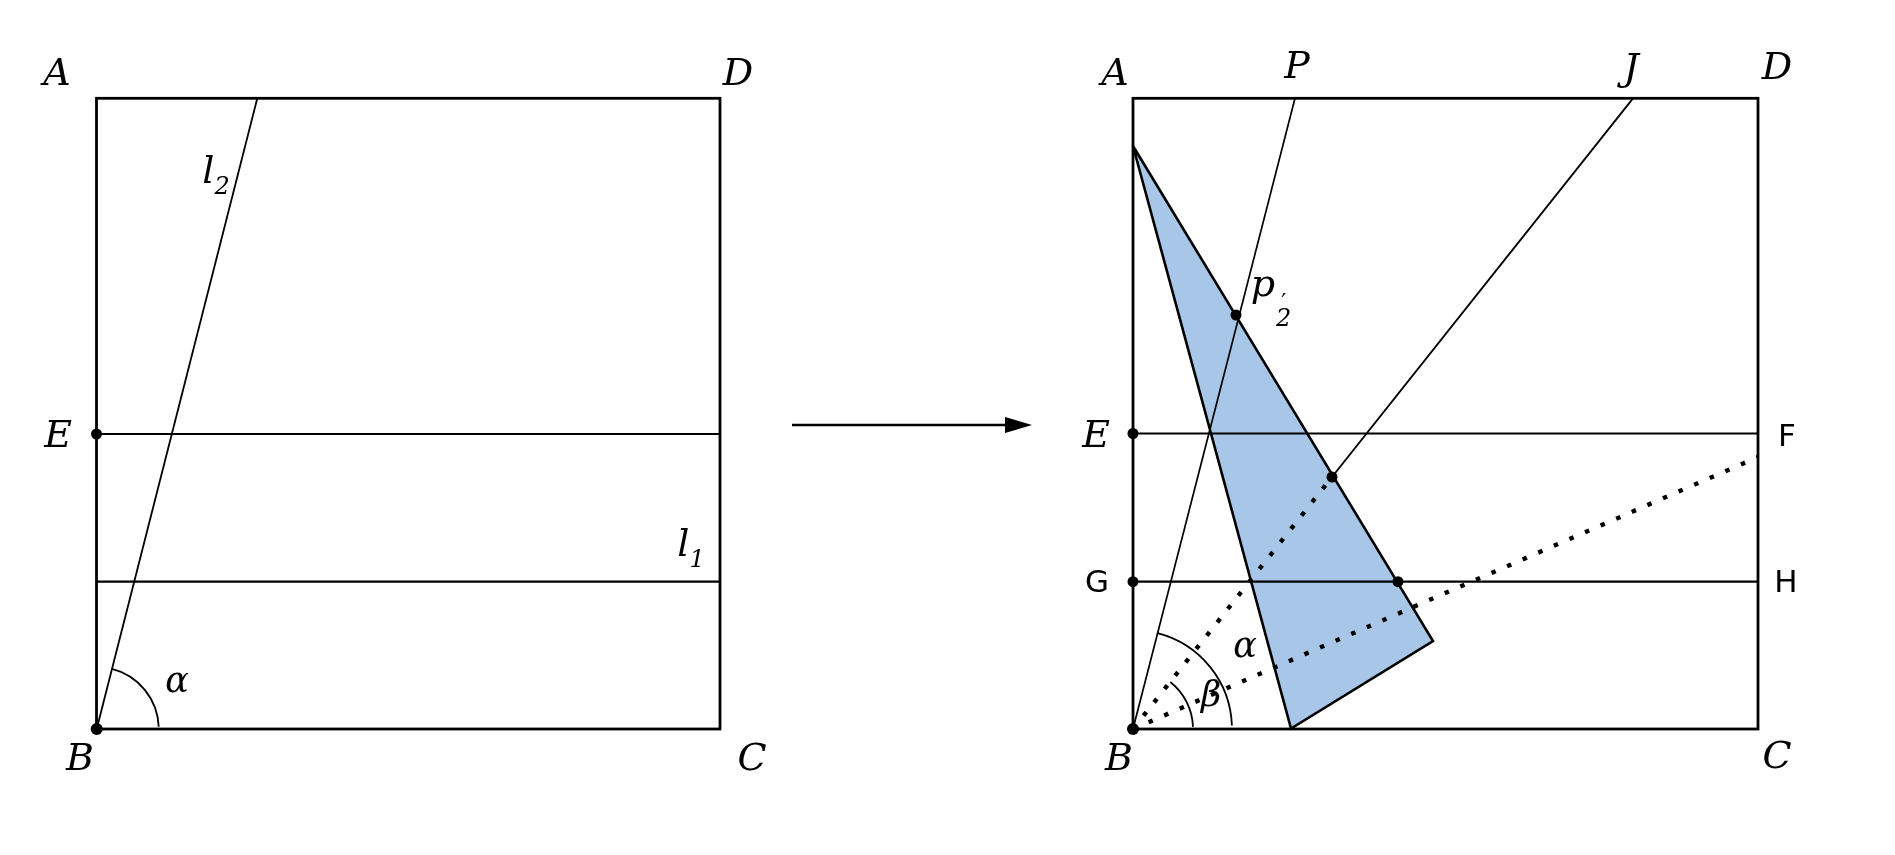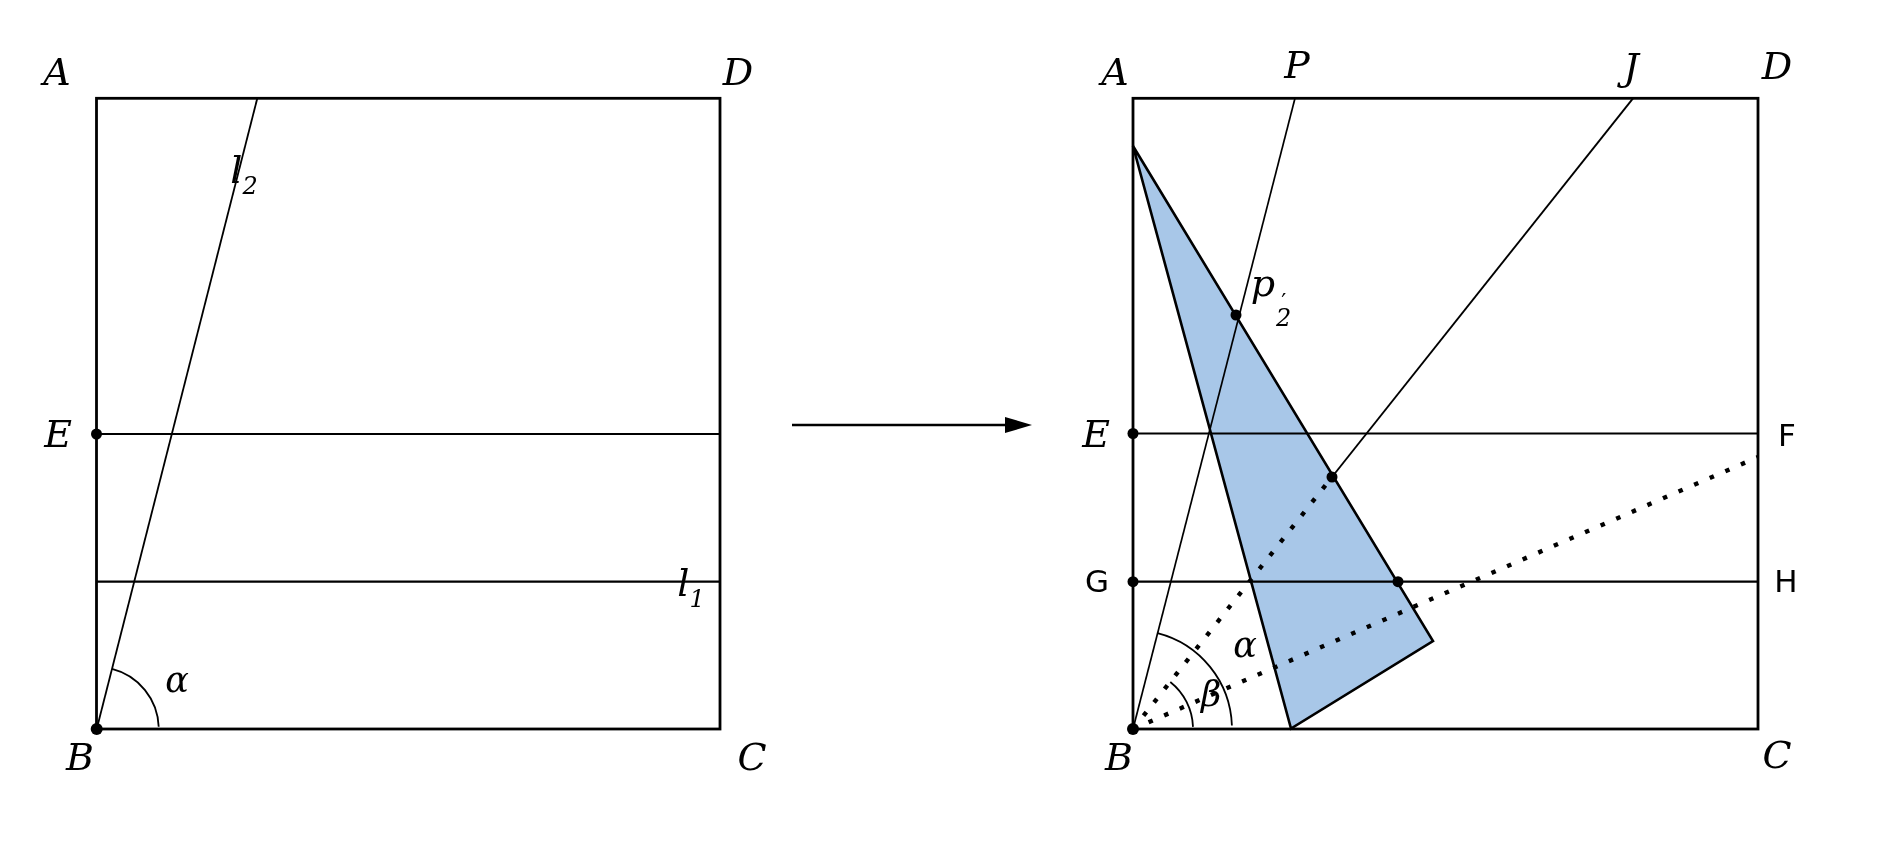--- a/index.html
+++ b/index.html
@@ -15,21 +15,21 @@
   .greek  { font-family: "DejaVu Serif", serif; font-style: italic; font-size: 35px; }
   .lbl sub { font-size: 24px; line-height: 0; vertical-align: -0.45em; font-style: italic; }
   .stk { display: inline-flex; flex-direction: column; align-items: center;
          vertical-align: -0.35em; margin-left: 1px; }
   .stk .pr { font-size: 22px; line-height: 0.55; font-style: normal; }
   .stk .sb { font-size: 24px; line-height: 0.9; }
   
   .pos-lA { left: 57px;  top: 72px;  } .pos-lD { left: 738px; top: 72px;  }
   .pos-lB { left: 80px;  top: 757px; } .pos-lC { left: 752px; top: 757px; }
   .pos-lE { left: 58px;  top: 434px; }
-  .pos-l2 { left: 216px; top: 170px; margin-left: 28px; } .pos-l1 { left: 691px; top: 543px; margin-top: 40px; }
+  .pos-l2 { left: 216px; top: 170px; } .pos-l1 { left: 691px; top: 543px; }
   .pos-lalpha { left: 177px; top: 680px; }
   .pos-rA { left: 1115px; top: 72px; } .pos-rP { left: 1297px; top: 65px; }
   .pos-rJ { left: 1631px; top: 67px; } .pos-rD { left: 1777px; top: 66px; }
   .pos-rE { left: 1096px; top: 434px; } .pos-rF { left: 1787px; top: 435px; }
   .pos-rG { left: 1097px; top: 581px; } .pos-rH { left: 1786px; top: 581px; }
   .pos-rB { left: 1119px; top: 757px; } .pos-rC { left: 1777px; top: 755px; }
   .pos-rp2 { left: 1271px; top: 297px; }
   .pos-ralpha { left: 1245px; top: 645px; } .pos-rbeta { left: 1211px; top: 694px; }
 </style>
 </head>

